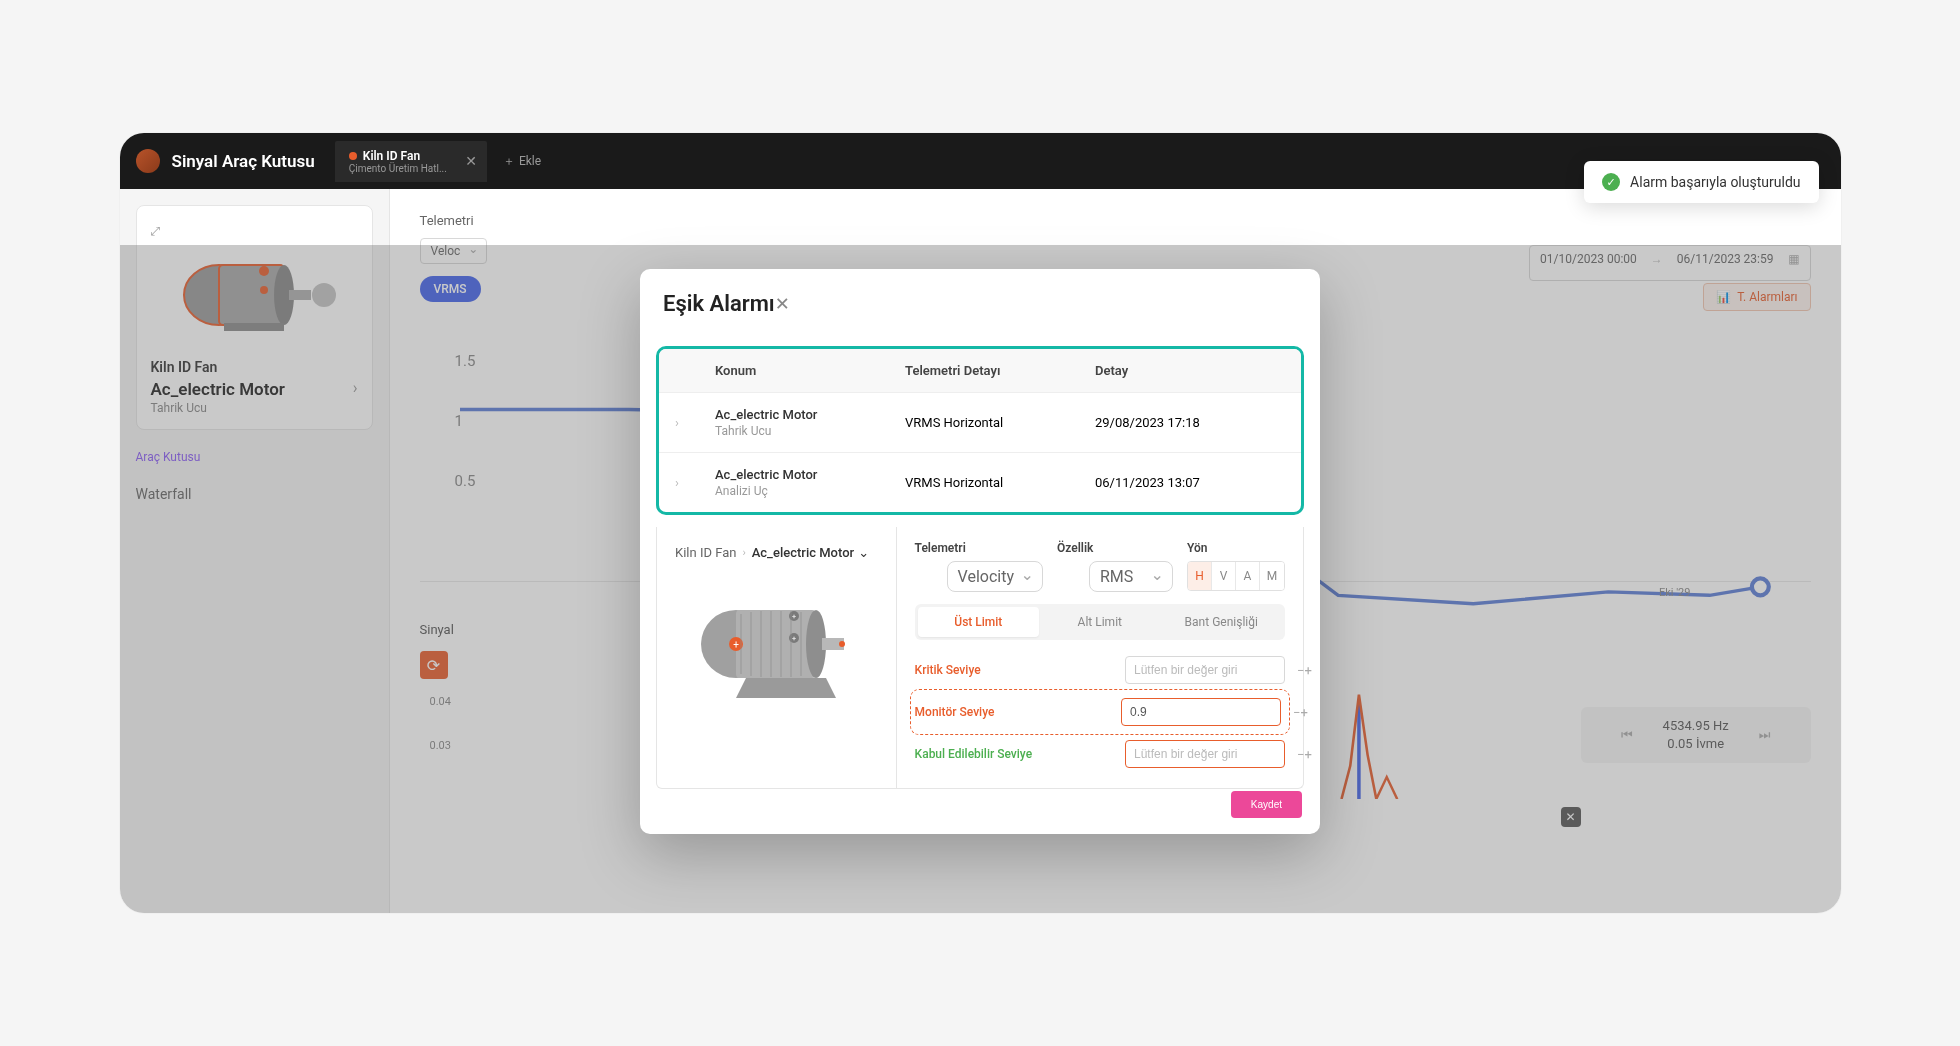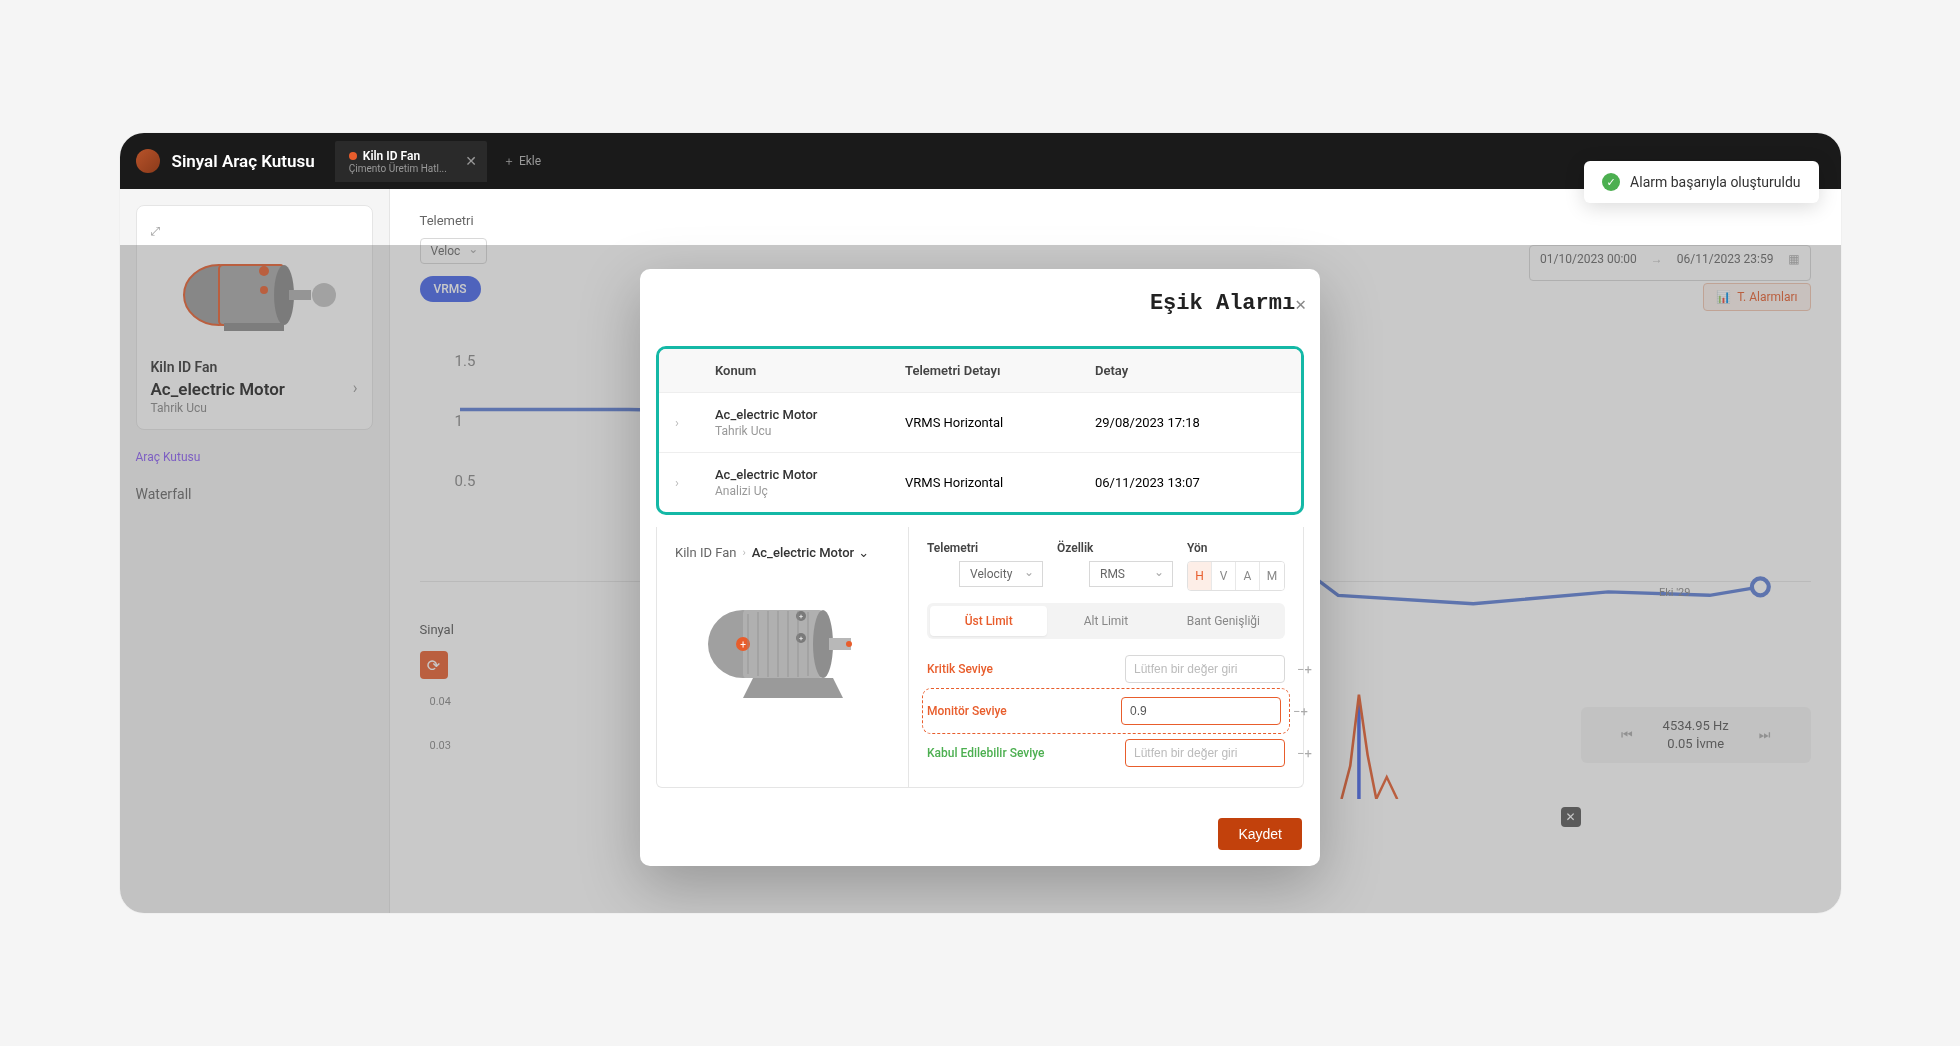--- a/index.html
+++ b/index.html
@@ -165,25 +165,24 @@
       position: absolute;
       top: 80px; left: 50%; transform: translateX(-50%);
       width: 680px;
       background: #fff;
       border-radius: 10px;
       box-shadow: 0 20px 60px rgba(0,0,0,0.25);
       z-index: 100;
       padding-bottom: 16px;
     }
     .modal-header {
-      padding: 22px 14px 18px;
+      padding: 22px 23px 18px;
       display: flex;
-      justify-content: flex-end;
+      justify-content: flex-start;
       align-items: center;
-      font-family: Liberation Mono, monospace;
     }
     .modal-title { font-size: 22px; font-weight: 600; color: #222; }
     .modal-close { color: #888; font-size: 18px; cursor: pointer; }
     .modal-table {
       margin: 12px 16px;
       border: 3px solid #14b8a6;
       border-radius: 10px;
       overflow: hidden;
     }
     .modal-thead {
@@ -222,48 +221,48 @@
     .crumb-sep { color: #bbb; font-size:11px;}
     .crumb-dd { font-weight:500; color:#333; display:flex; align-items:center; gap:4px;}
     .motor-img-md { width: 180px; height: 140px; margin: 10px auto 0;}
     .config-area {
       flex: 1;
       padding: 14px 18px 10px;
     }
     .cfg-row { display: flex; gap: 14px; margin-bottom: 12px; }
     .cfg-col { }
     .cfg-label { font-size: 12px; font-weight: 600; color: #444; margin-bottom: 6px; }
-    .mini-select { border:1px solid #d8d8d8; border-radius:0; padding:5px 28px 5px 10px; font-size:12px; color:#666; position:relative; display:inline-block; min-width:84px;margin-left:32px;}
+    .mini-select { border:1px solid #d8d8d8; border-radius:8px; padding:5px 28px 5px 10px; font-size:16px; color:#666; position:relative; display:inline-block; min-width:84px;margin-left:32px;}
     .mini-select::after { content:"⌄"; position:absolute; right:8px; top:3px; color:#aaa; }
     .dir-group { display:flex; border:1px solid #e0e0e0; border-radius:4px; overflow:hidden;}
     .dir-btn { width:24px; height:28px; display:flex; align-items:center; justify-content:center; font-size:12px; color:#888; background:#fff; border-right:1px solid #e8e8e8;}
     .dir-btn:last-child { border-right:none; }
     .dir-btn.active { background:#fdeee7; color:#e85d2c; }
     .limit-tabs { display:flex; gap:0; background:#f3f3f3; border-radius:6px; padding:3px; margin:10px 0 16px;}
     .limit-tab { flex:1; text-align:center; padding:8px 6px; font-size:12px; color:#888; border-radius:4px; cursor:pointer;}
     .limit-tab.active { background:#fff; color:#e85d2c; font-weight:500; box-shadow:0 1px 2px rgba(0,0,0,0.06);}
     .level-row { display:flex; justify-content:space-between; align-items:center; margin-bottom:10px;}
     .level-label { font-size:12px; font-weight:500; }
     .lvl-crit { color:#e85d2c;} .lvl-mon { color:#e85d2c;} .lvl-acc { color:#4caf50;}
     .stepper { display:flex; align-items:center; border:1px solid #d8d8d8; border-radius:4px; height:28px; width: 160px;}
     .stepper input { flex:1; border:none; outline:none; padding:0 8px; font-size:12px; color:#555; background:transparent;}
     .stepper input::placeholder { color:#bbb; }
     .step-btn { width:20px; text-align:center; color:#aaa; font-size:13px; cursor:pointer; user-select:none;}
     .stepper.active-mon { border:1px solid #e85d2c; }
     .level-row.highlight { outline: 1px dashed #e85d2c; outline-offset: 4px; border-radius:4px; padding:4px 4px 4px 0;}
     .stepper.active-acc { border:1px solid #e85d2c; }
     .save-btn {
-      margin: 30px 16px 0 auto;
+      margin: 2px 16px 0 auto;
       display: block;
-      background: #c2410c;
+      background: #ec4899;
       color: #fff;
       border: none;
       border-radius: 4px;
       padding: 8px 20px;
-      font-size: 14px;
+      font-size: 10px;
       font-weight: 500;
       cursor: pointer;
       float: right;
       margin-right: 18px;
     }
     .clearfix::after { content:""; display:block; clear:both; }
     svg { overflow: visible; }
   </style>
 </head>
 <body>

